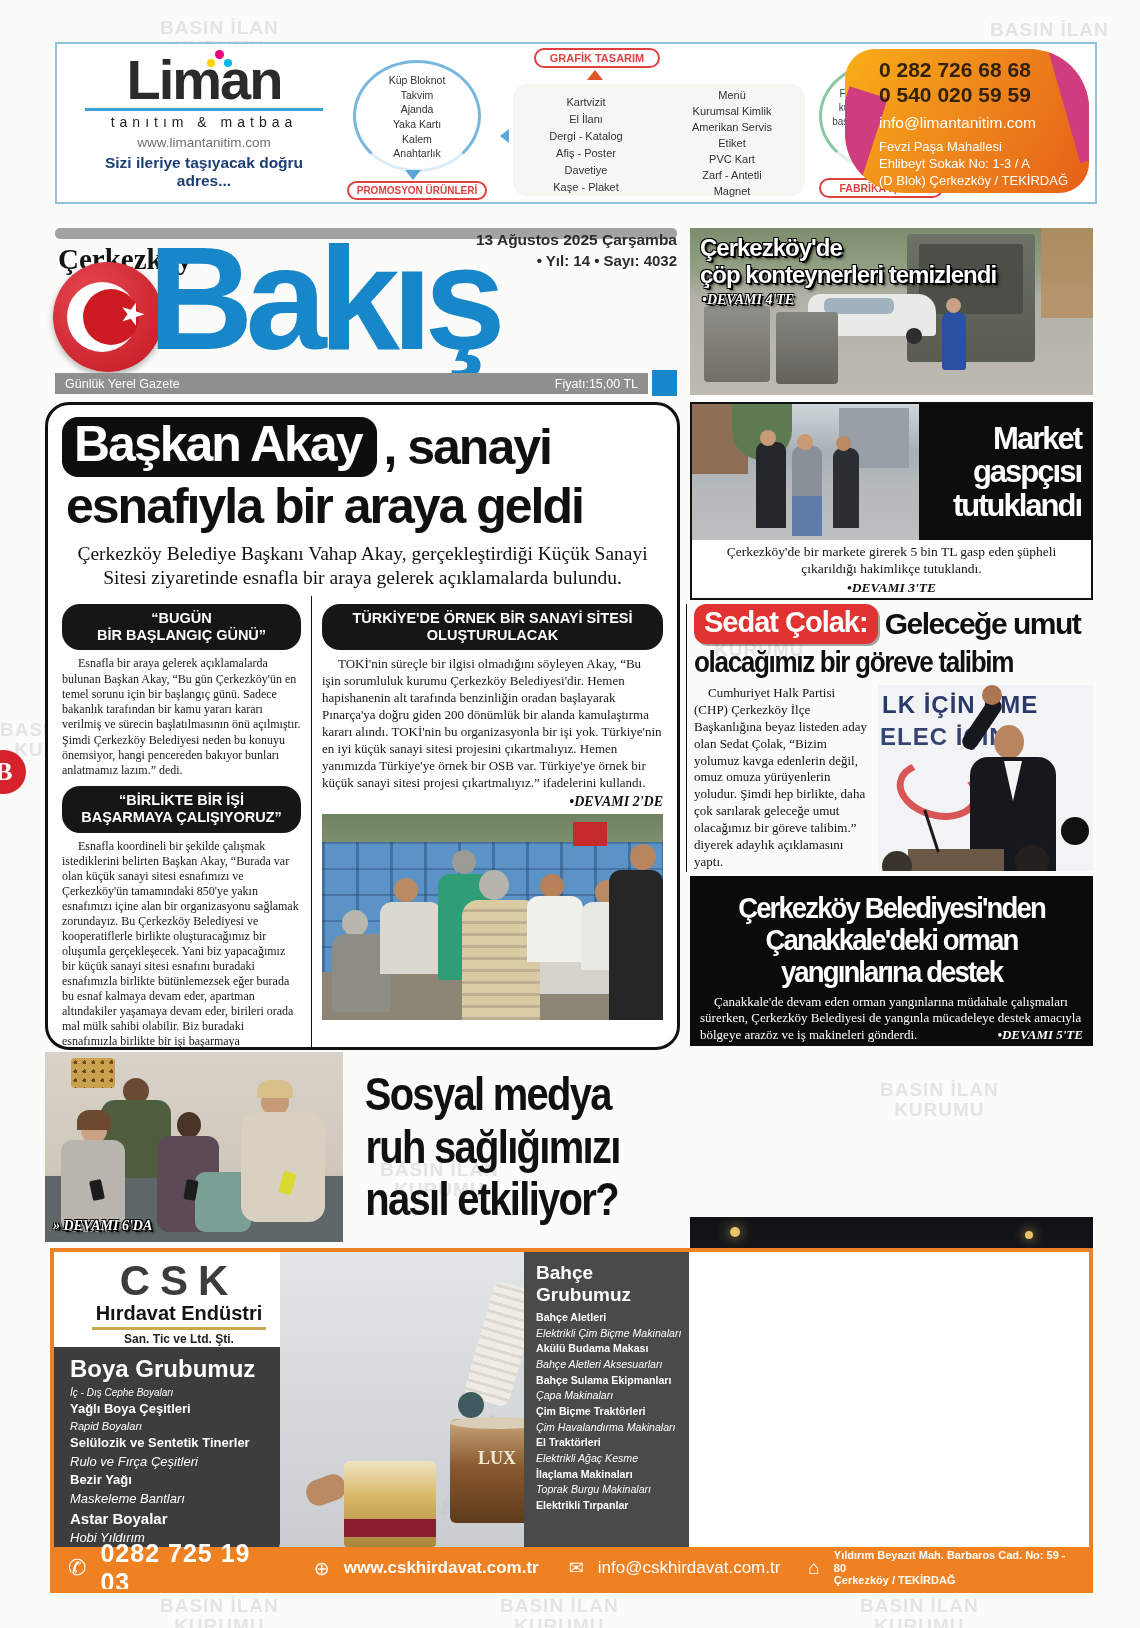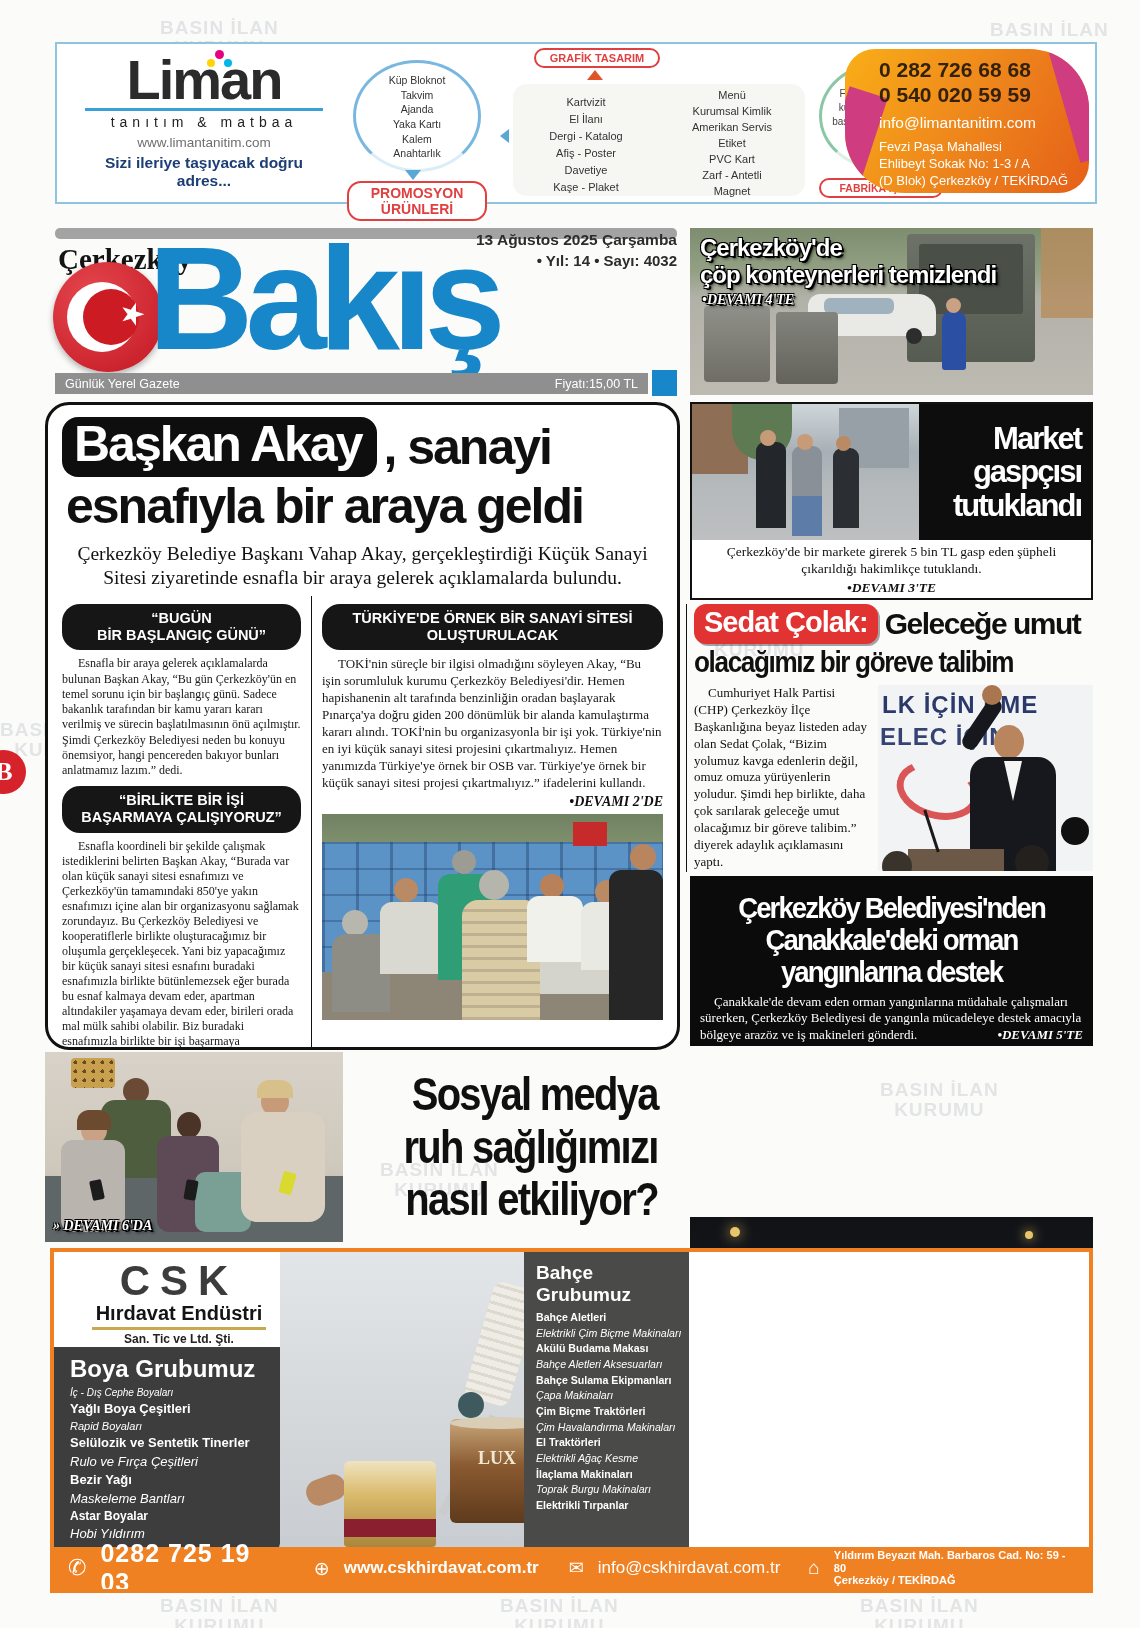--- a/index.html
+++ b/index.html
@@ -64,21 +64,21 @@
         <div style="font-size:56px;font-weight:bold;letter-spacing:-2px;color:#2b2b2b;line-height:1;">Liman</div>
         <span class="abs circle" style="left:88px;top:-2px;width:9px;height:9px;background:#e6007e;"></span>
         <span class="abs circle" style="left:80px;top:7px;width:8px;height:8px;background:#ffd400;"></span>
         <span class="abs circle" style="left:97px;top:7px;width:8px;height:8px;background:#00b7e8;"></span>
       </div>
       <div style="border-top:3px solid #3aa0d8;padding-top:3px;font-size:14px;letter-spacing:5px;color:#222;">tanıtım &amp; matbaa</div>
       <div style="font-size:13.5px;color:#6f6f6f;margin-top:5px;">www.limantanitim.com</div>
       <div style="font-size:15.5px;font-weight:bold;color:#1d3e75;margin-top:4px;">Sizi ileriye taşıyacak doğru adres...</div>
     </div>
     <div class="abs tri" style="left:348px;top:126px;border-left:8px solid transparent;border-right:8px solid transparent;border-top:10px solid #5aa7d6;"></div>
-    <div class="abs pill-red" style="left:290px;top:137px;width:136px;font-size:14px;padding:2px 0;">PROMOSYON ÜRÜNLERİ</div>
+    <div class="abs pill-red" style="left:290px;top:137px;width:136px;font-size:10px;padding:2px 0;">PROMOSYON ÜRÜNLERİ</div>
 
     <div class="abs pill-red" style="left:477px;top:4px;width:122px;font-size:11px;padding:2px 0;">GRAFİK TASARIM</div>
     <div class="abs tri" style="left:530px;top:26px;border-left:8px solid transparent;border-right:8px solid transparent;border-bottom:10px solid #e05527;"></div>
     <div class="abs tri" style="left:443px;top:85px;border-top:7px solid transparent;border-bottom:7px solid transparent;border-right:9px solid #5aa7d6;"></div>
     <div class="abs" style="left:456px;top:40px;width:292px;height:112px;background:#f6f6f3;border-radius:14px;display:flex;">
       <div style="width:50%;text-align:center;font-size:11px;color:#333;line-height:1.55;padding-top:10px;">
         <div>Kartvizit</div>
         <div>El İlanı</div>
         <div>Dergi - Katalog</div>
         <div>Afiş - Poster</div>
@@ -293,21 +293,21 @@
       <div class="abs" style="left:112px;top:84px;width:62px;height:96px;background:#5d4a56;border-radius:12px;"></div>
       <div class="abs" style="left:150px;top:120px;width:56px;height:60px;background:#7aa095;border-radius:10px;"></div>
       <div class="abs circle" style="left:216px;top:36px;width:28px;height:28px;background:#c79b77;"></div>
       <div class="abs" style="left:212px;top:28px;width:36px;height:18px;background:#d8c08a;border-radius:12px 12px 0 0;"></div>
       <div class="abs" style="left:196px;top:60px;width:84px;height:110px;background:#d9d0c2;border-radius:16px;"></div>
       <div class="abs" style="left:46px;top:128px;width:12px;height:20px;background:#1c1c1c;border-radius:2px;transform:rotate(-12deg);"></div>
       <div class="abs" style="left:140px;top:128px;width:12px;height:20px;background:#1c1c1c;border-radius:2px;transform:rotate(10deg);"></div>
       <div class="abs" style="left:236px;top:120px;width:13px;height:22px;background:#d9d92f;border-radius:2px;transform:rotate(16deg);"></div>
       <div class="abs more shadow-title" style="left:8px;bottom:8px;font-size:14px;color:#fff;">» DEVAMI 6'DA</div>
     </div>
-    <div style="flex:1;display:flex;flex-direction:column;justify-content:center;align-items:flex-end;overflow:hidden;">
+    <div style="flex:1;display:flex;flex-direction:column;justify-content:center;align-items:flex-start;overflow:hidden;">
       <div class="hl cx85c" style="font-size:47px;line-height:1.12;white-space:nowrap;">Sosyal medya</div>
       <div class="hl cx85c" style="font-size:47px;line-height:1.12;white-space:nowrap;">ruh sağlığımızı</div>
       <div class="hl cx85c" style="font-size:47px;line-height:1.12;white-space:nowrap;">nasıl etkiliyor?</div>
     </div>
   </div>
 
   <div class="abs" style="left:50px;top:1248px;width:1043px;height:345px;border:4px solid #ef8123;background:#fff;box-sizing:border-box;overflow:hidden;">
 
     <div class="abs" style="left:0;top:0;width:250px;height:95px;background:#fff;text-align:center;padding-top:8px;">
       <div style="font-size:42px;font-weight:bold;letter-spacing:10px;color:#3c3c3c;line-height:1;">CSK</div>
@@ -317,21 +317,21 @@
 
     <div class="abs" style="left:0;top:95px;width:262px;height:200px;background:#3d3d3d;color:#fff;padding:8px 0 0 16px;box-sizing:border-box;clip-path:polygon(0 0,100% 0,86% 100%,0 100%);">
       <div style="font-size:24px;font-weight:bold;margin-bottom:3px;">Boya Grubumuz</div>
       <div class="it" style="font-size:10px;line-height:1.42;">İç - Dış Cephe Boyaları</div>
       <div class="bd" style="font-size:13px;line-height:1.42;">Yağlı Boya Çeşitleri</div>
       <div class="it" style="font-size:11px;line-height:1.42;">Rapid Boyaları</div>
       <div class="bd" style="font-size:13px;line-height:1.42;">Selülozik ve Sentetik Tinerler</div>
       <div class="it" style="font-size:13px;line-height:1.42;">Rulo ve Fırça Çeşitleri</div>
       <div class="bd" style="font-size:13px;line-height:1.42;">Bezir Yağı</div>
       <div class="it" style="font-size:13px;line-height:1.42;">Maskeleme Bantları</div>
-      <div class="bd" style="font-size:12px;line-height:1.42;">Astar Boyalar</div>
+      <div class="bd" style="font-size:15px;line-height:1.42;">Astar Boyalar</div>
       <div class="it" style="font-size:13px;line-height:1.42;">Hobi Yıldırım</div>
     </div>
 
     <div class="abs photo" style="left:226px;top:0;width:244px;height:295px;background:linear-gradient(180deg,#e3e6e8,#c9cdd1);">
       <div class="abs" style="right:28px;top:28px;width:120px;height:46px;background:repeating-linear-gradient(90deg,#efece6 0 6px,#ded9cf 6px 9px);border-radius:10px;transform:rotate(-74deg);transform-origin:right top;"></div>
       <div class="abs circle" style="right:40px;top:140px;width:26px;height:26px;background:#3f5a5e;"></div>
       <div class="abs" style="right:52px;top:158px;width:8px;height:110px;background:#c9cbcc;transform:rotate(28deg);"></div>
       <div class="abs" style="left:26px;bottom:44px;width:40px;height:26px;background:#b98a63;border-radius:12px;transform:rotate(-20deg);"></div>
       <div class="abs" style="left:64px;bottom:0;width:92px;height:86px;background:linear-gradient(180deg,#efe4c0,#d9b96a 40%,#a9863c);border-radius:6px 6px 4px 4px;"></div>
       <div class="abs" style="left:64px;bottom:10px;width:92px;height:18px;background:#8a1f2f;"></div>

